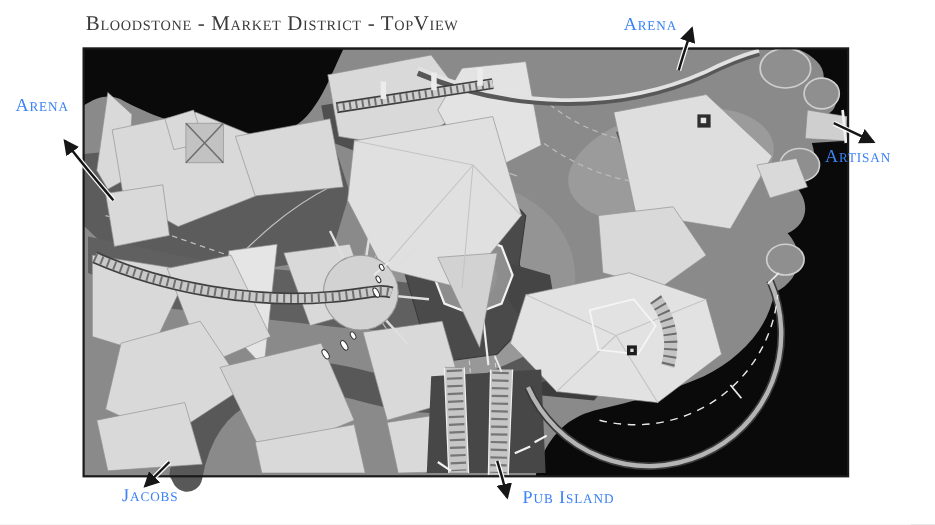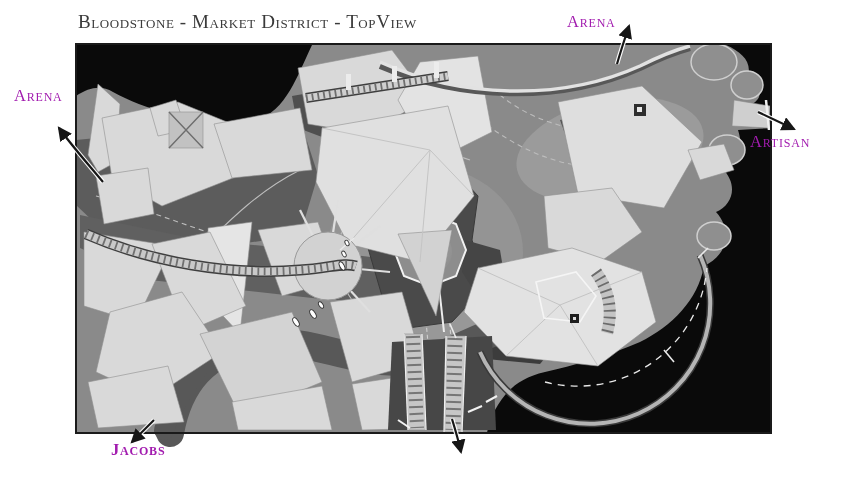--- a/index.html
+++ b/index.html
@@ -8,26 +8,26 @@
     background:#ffffff;font-family:"Liberation Serif","DejaVu Serif",serif;
   }
   .stage svg{position:absolute;left:0;top:0;}
   .map-title{
     position:absolute;left:78px;top:11px;
     font-size:19px;font-variant:small-caps;letter-spacing:.6px;
     color:#3a3a3a;white-space:nowrap;
   }
   .map-label{
     position:absolute;font-size:16.5px;font-variant:small-caps;
-    letter-spacing:.8px;color:#a21caf;white-space:nowrap;
+    letter-spacing:.8px;color:#3b82f6;white-space:nowrap;
   }
   .lbl-arena-left{left:14px;top:86px;}
   .lbl-arena-top{left:567px;top:12px;}
   .lbl-artisan{left:750px;top:132px;}
-  .lbl-jacobs{left:111px;top:440px;font-weight:bold;}
+  .lbl-jacobs{left:111px;top:440px;}
   .lbl-pub-island{left:475px;top:442px;}
 </style>
 </head>
 <body>
 
 <div class="stage">
 
   <svg width="850" height="477" viewBox="0 0 850 477">
     <defs>
       <marker id="ah" viewBox="0 0 10 10" refX="8.5" refY="5" markerWidth="6.5" markerHeight="6.5" orient="auto-start-reverse">
@@ -244,14 +244,15 @@
   <div class="map-title">Bloodstone - Market District - TopView</div>
 
   <div class="map-label lbl-arena-left">Arena</div>
 
   <div class="map-label lbl-arena-top">Arena</div>
 
   <div class="map-label lbl-artisan">Artisan</div>
 
   <div class="map-label lbl-jacobs">Jacobs</div>
 
+  <div class="map-label lbl-pub-island">Pub Island</div>
 
 </div>
 
 </body></html>

